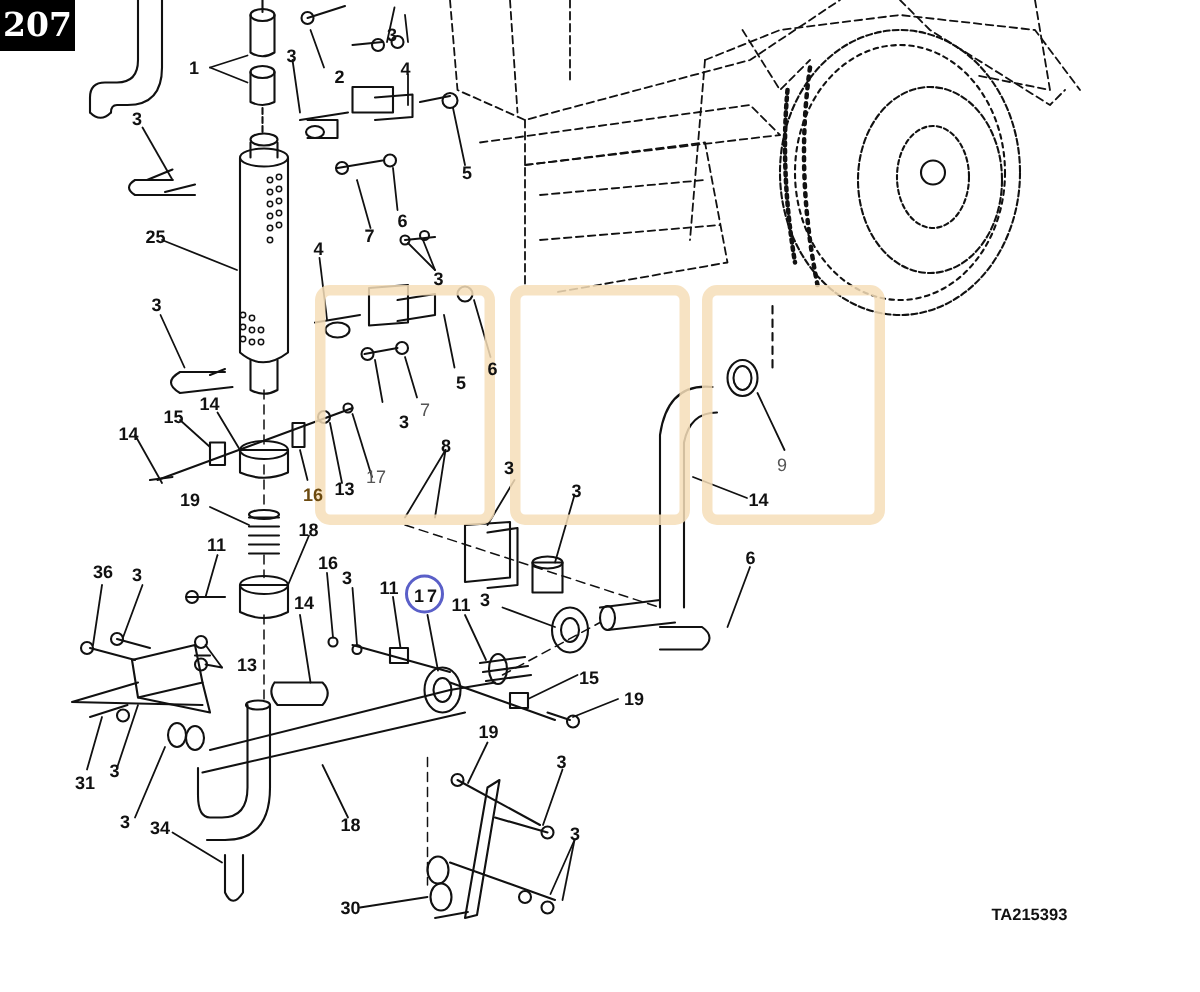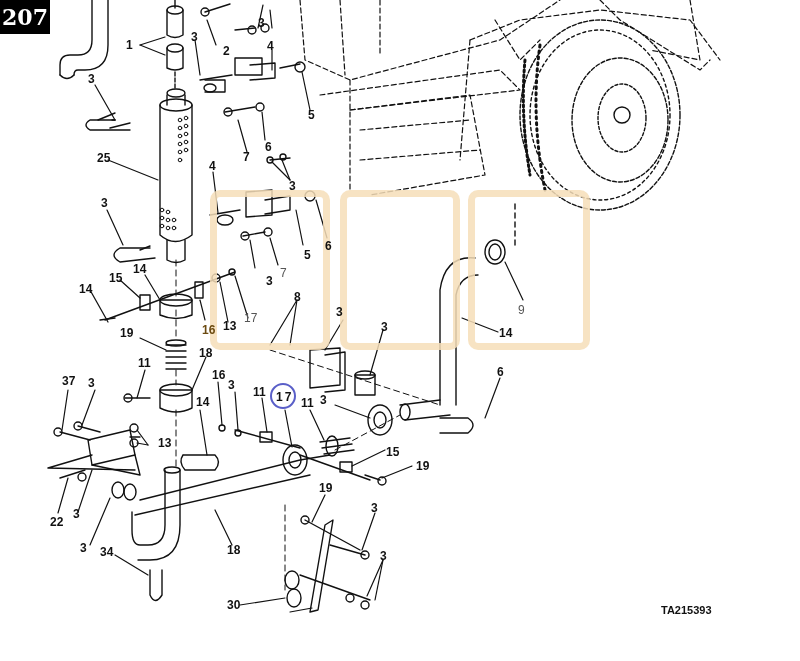--- a/index.html
+++ b/index.html
@@ -350,34 +350,34 @@
   <span class="callout" style="left:497px;top:366px">6</span>
   <span class="callout" style="left:133px;top:263px">14</span>
   <span class="callout" style="left:109px;top:272px">15</span>
   <span class="callout" style="left:79px;top:283px">14</span>
   <span class="callout" style="left:202px;top:324px;color:#6b4a10">16</span>
   <span class="callout" style="left:223px;top:320px">13</span>
   <span class="callout grey" style="left:244px;top:312px">17</span>
   <span class="callout" style="left:120px;top:327px">19</span>
   <span class="callout" style="left:138px;top:357px">11</span>
   <span class="callout" style="left:199px;top:347px">18</span>
-  <span class="callout" style="left:62px;top:375px">37</span>
+  <span class="callout" style="left:62px;top:375px">36</span>
   <span class="callout" style="left:88px;top:377px">3</span>
   <span class="callout" style="left:158px;top:437px">13</span>
   <span class="callout" style="left:212px;top:369px">16</span>
   <span class="callout" style="left:228px;top:379px">3</span>
   <span class="callout" style="left:196px;top:396px">14</span>
   <span class="callout" style="left:253px;top:386px">11</span>
   <span class="callout" style="left:276px;top:391px;letter-spacing:2px">17</span>
   <span class="callout" style="left:301px;top:397px">11</span>
   <span class="callout" style="left:320px;top:394px">3</span>
 
   <span class="callout" style="left:386px;top:446px">15</span>
   <span class="callout" style="left:416px;top:460px">19</span>
-  <span class="callout" style="left:50px;top:516px">22</span>
+  <span class="callout" style="left:50px;top:516px">31</span>
   <span class="callout" style="left:73px;top:508px">3</span>
   <span class="callout" style="left:80px;top:542px">3</span>
   <span class="callout" style="left:100px;top:546px">34</span>
   <span class="callout" style="left:227px;top:544px">18</span>
   <span class="callout" style="left:319px;top:482px">19</span>
   <span class="callout" style="left:371px;top:502px">3</span>
   <span class="callout" style="left:380px;top:550px">3</span>
   <span class="callout" style="left:227px;top:599px">30</span>
   <span class="callout" style="left:273px;top:607px"></span>
 

